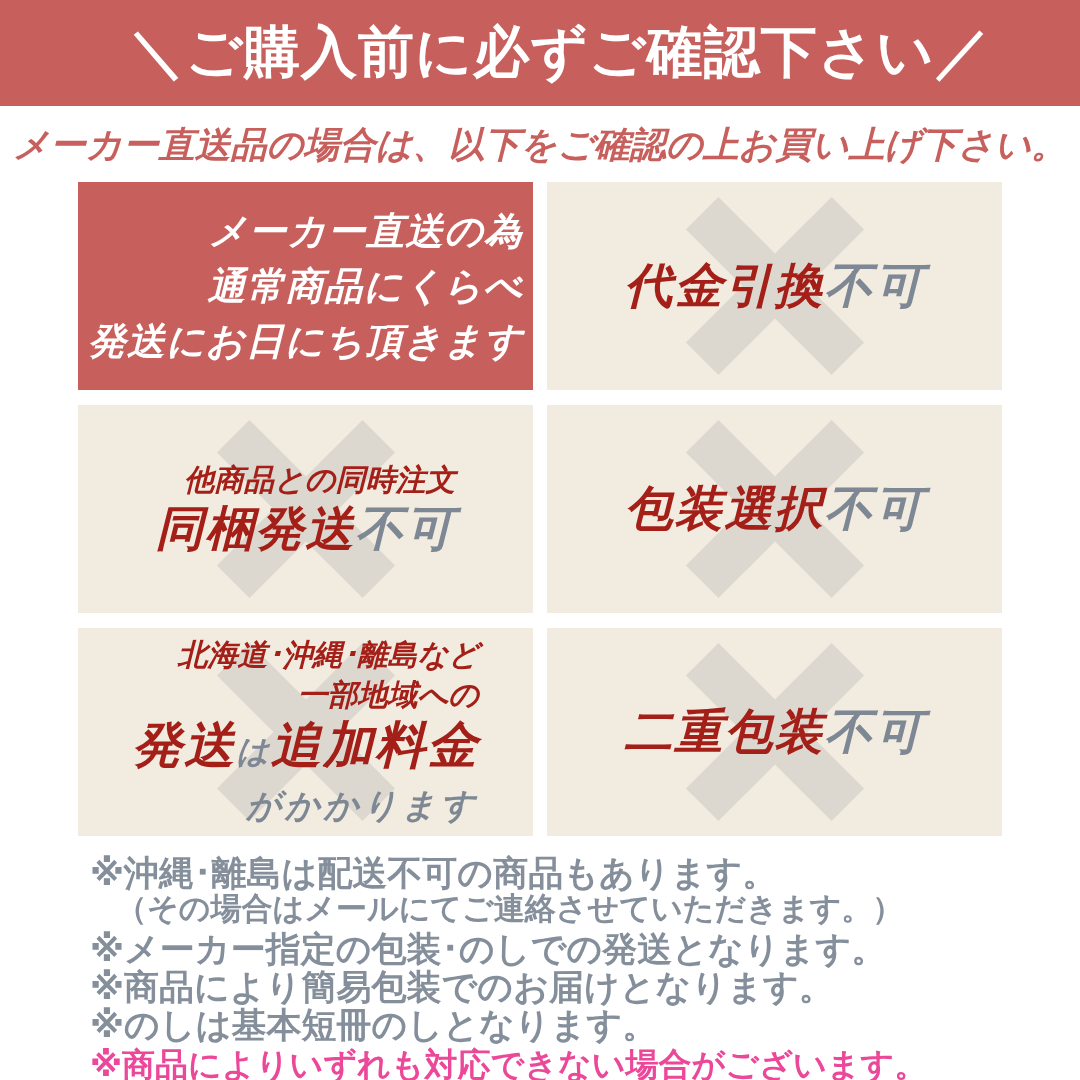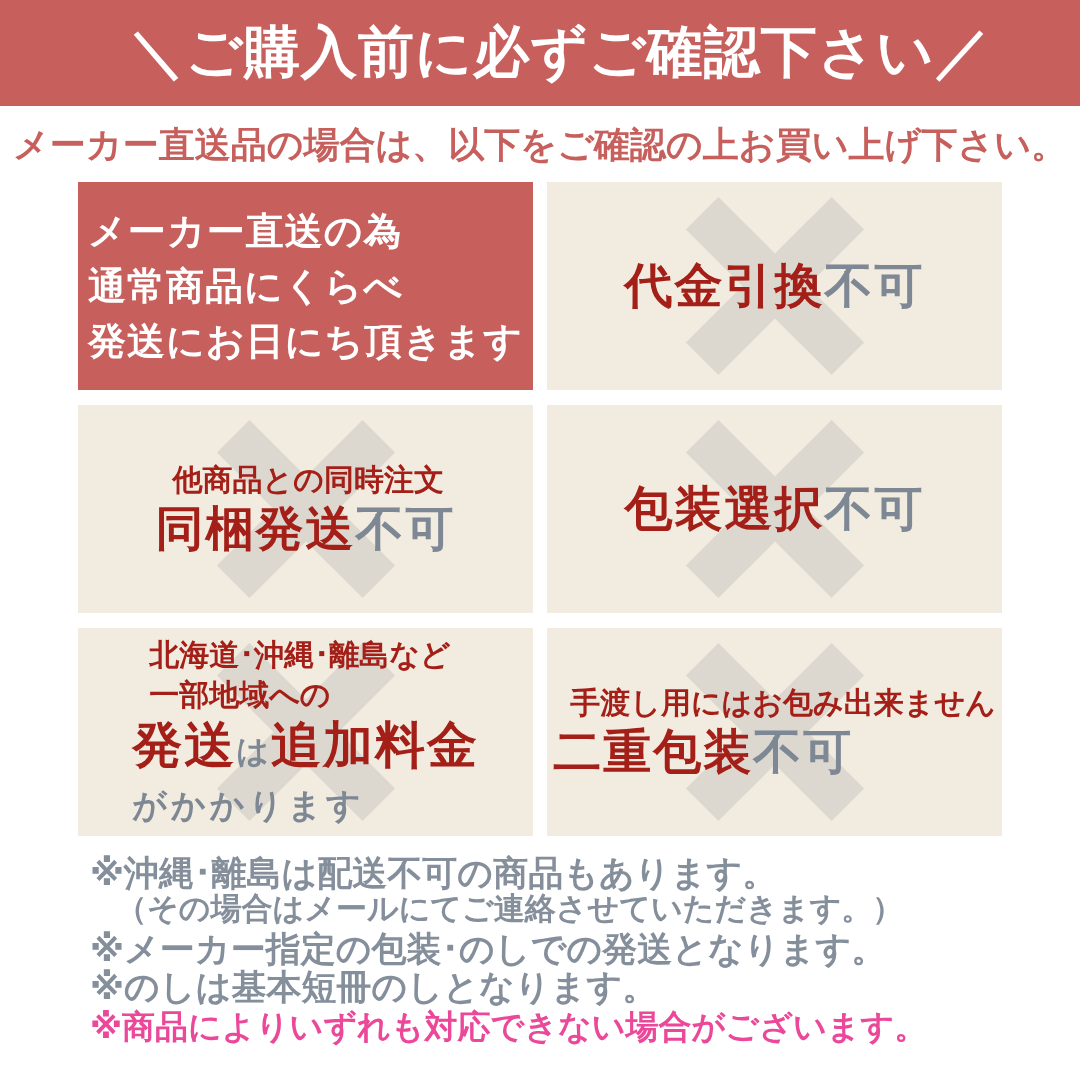--- a/index.html
+++ b/index.html
@@ -34,39 +34,41 @@
   }
   
   .subtitle {
     margin: 16px 0 0 0;
     text-align: center;
     color: #c7605c;
     font-size: 36px;
     line-height: 46px;
     letter-spacing: 0px;
     white-space: nowrap;
+    font-style: italic;
   }
   
   .grid {
     margin: 14px 78px 0 78px;
     display: grid;
     grid-template-columns: 1fr 1fr;
     column-gap: 14px;
     row-gap: 15px;
     grid-auto-rows: 208px;
   }
   .card {
     position: relative;
     background: #f2ebdf;
     display: flex;
     flex-direction: column;
     align-items: center;
     justify-content: center;
     overflow: hidden;
-    text-align: left;
+    text-align: right;
+    font-style: italic;
   }
   .card.red-card {
     background: #c7605c;
     color: #ffffff;
     font-size: 38px;
     line-height: 55px;
     letter-spacing: 1px;
   }
   
   .xmark {
@@ -196,30 +198,30 @@
         <div class="fee-big">
           <span>発送</span><span class="particle">は</span><span>追加料金</span>
         </div>
         <div class="fee-tail">がかかります</div>
       </div>
     </section>
 
     <section class="card">
       <div class="xmark"></div>
       <div class="card-content">
-        <div class="small-note">手渡し用にはお包み出来ません</div>
         <div class="big-line">
           <span class="dark-red">二重包装</span><span class="gray">不可</span>
         </div>
       </div>
     </section>
 
   </div>
 
   <footer class="notes">
     <div class="note">※沖縄･離島は配送不可の商品もあります。</div>
     <div class="note paren">（その場合はメールにてご連絡させていただきます。）</div>
     <div class="note">※メーカー指定の包装･のしでの発送となります。</div>
+    <div class="note">※商品により簡易包装でのお届けとなります。</div>
     <div class="note">※のしは基本短冊のしとなります。</div>
     <div class="note red">※商品によりいずれも対応できない場合がございます。</div>
   </footer>
 
 </div>
 
 </body></html>

